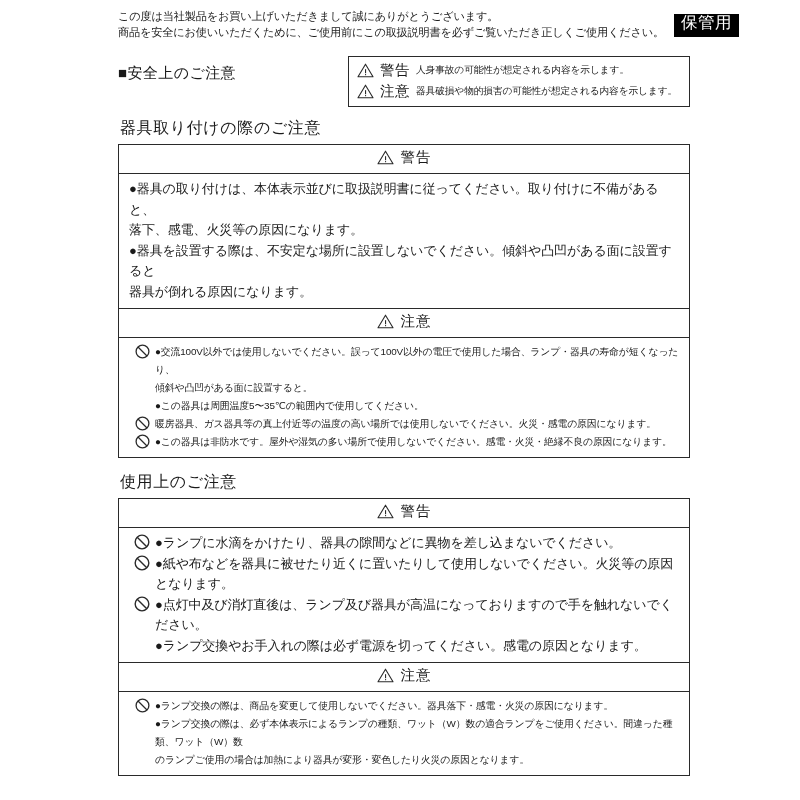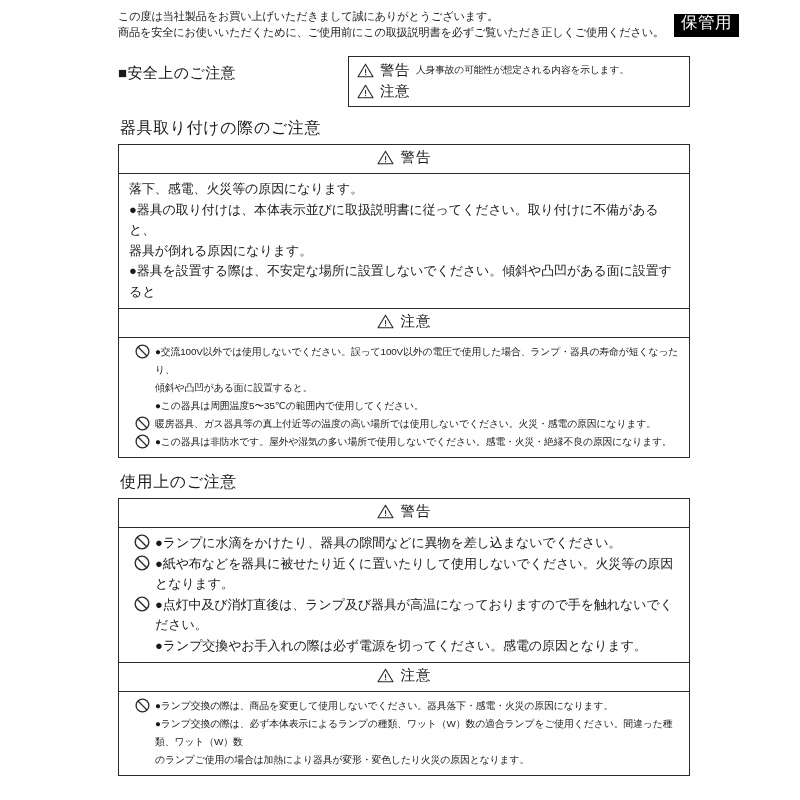--- a/index.html
+++ b/index.html
@@ -177,20 +177,21 @@
 
       <div class="legend-line">
         <span>
           <svg class="tri" width="17" height="15" viewBox="0 0 17 15" aria-hidden="true">
             <path d="M8.5 1.2 L16 13.8 L1 13.8 Z" fill="none" stroke="#2a2a2a" stroke-width="1.1" stroke-linejoin="round"></path>
             <rect x="8" y="6.2" width="1.1" height="4" fill="#2a2a2a"></rect>
             <rect x="8" y="11.1" width="1.1" height="1.1" fill="#2a2a2a"></rect>
           </svg>
         </span>
         <span class="legend-word">注意</span>
+        <span class="legend-desc">器具破損や物的損害の可能性が想定される内容を示します。</span>
       </div>
 
     </div>
   </div>
 
   <div class="section-title">器具取り付けの際のご注意</div>
 
   <div class="box">
 
     <div class="band">
@@ -200,24 +201,24 @@
             <path d="M8.5 1.2 L16 13.8 L1 13.8 Z" fill="none" stroke="#2a2a2a" stroke-width="1.1" stroke-linejoin="round"></path>
             <rect x="8" y="6.2" width="1.1" height="4" fill="#2a2a2a"></rect>
             <rect x="8" y="11.1" width="1.1" height="1.1" fill="#2a2a2a"></rect>
           </svg>
         </span>
         <span class="band-word">警告</span>
       </span>
     </div>
 
     <div class="cell sep">
+      <div class="big-line">●器具の取り付けは、本体表示並びに取扱説明書に従ってください。取り付けに不備があると、</div>
       <div class="big-line">落下、感電、火災等の原因になります。</div>
-      <div class="big-line">●器具の取り付けは、本体表示並びに取扱説明書に従ってください。取り付けに不備があると、</div>
+      <div class="big-line">●器具を設置する際は、不安定な場所に設置しないでください。傾斜や凸凹がある面に設置すると</div>
       <div class="big-line">器具が倒れる原因になります。</div>
-      <div class="big-line">●器具を設置する際は、不安定な場所に設置しないでください。傾斜や凸凹がある面に設置すると</div>
     </div>
 
     <div class="band">
       <span class="band-inner">
         <span>
           <svg class="tri" width="17" height="15" viewBox="0 0 17 15" aria-hidden="true">
             <path d="M8.5 1.2 L16 13.8 L1 13.8 Z" fill="none" stroke="#2a2a2a" stroke-width="1.1" stroke-linejoin="round"></path>
             <rect x="8" y="6.2" width="1.1" height="4" fill="#2a2a2a"></rect>
             <rect x="8" y="11.1" width="1.1" height="1.1" fill="#2a2a2a"></rect>
           </svg>

